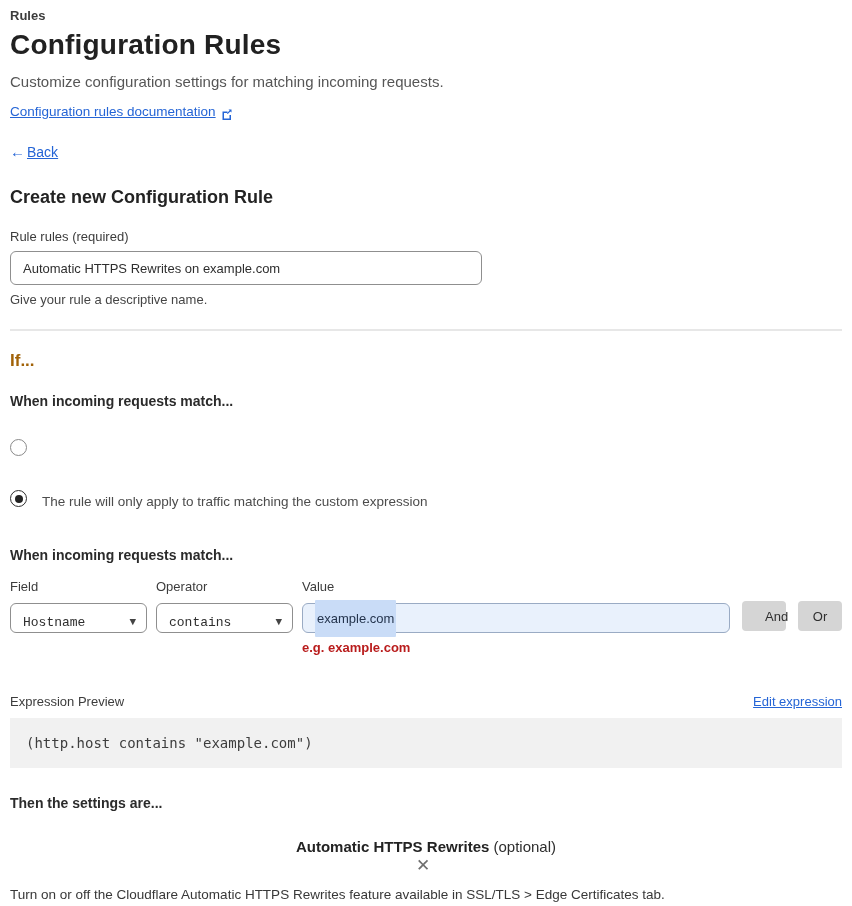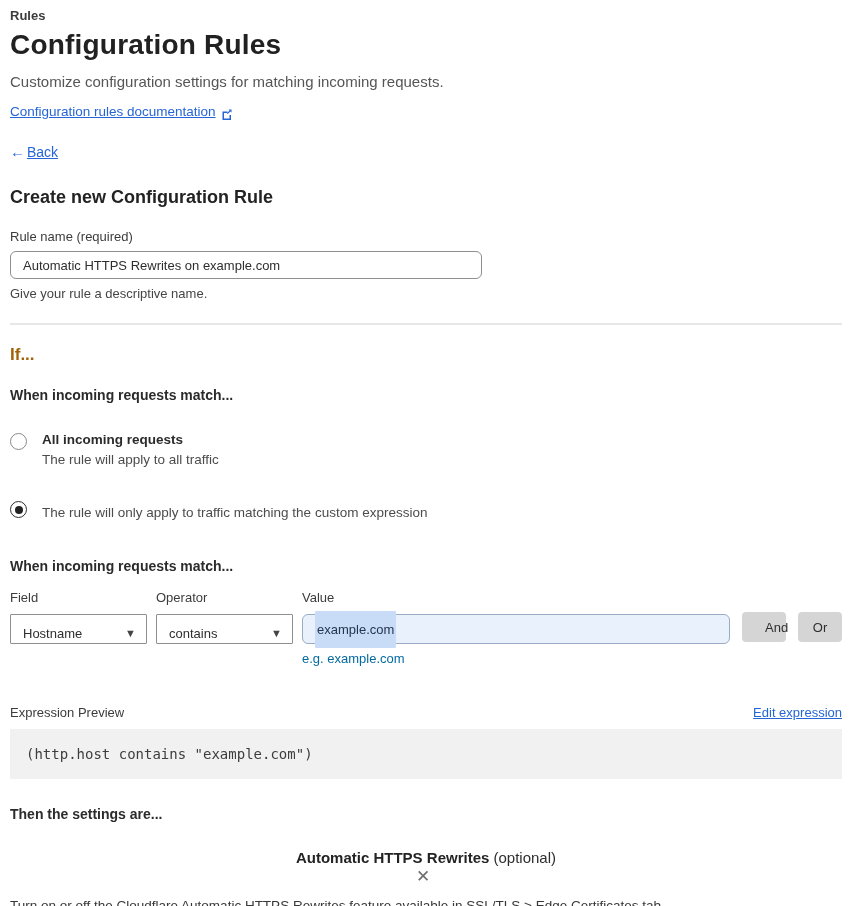--- a/index.html
+++ b/index.html
@@ -60,21 +60,21 @@
     color: #232323;
   }
   .field-label {
     margin-top: 21px;
     font-size: 13px;
     color: #3c3c3c;
   }
   .rule-name-input {
     margin-top: 7px;
     width: 472px;
-    height: 28px;
+    height: 34px;
     border: 1px solid #8f8f8f;
     border-radius: 6px;
     padding: 4px 12px;
     font-size: 13px;
     color: #2e2e2e;
     display: flex;
     align-items: center;
     background: #ffffff;
   }
   .helper-text {
@@ -134,29 +134,30 @@
     display: flex;
     align-items: flex-start;
   }
   .builder-col-label { font-size: 13px; color: #3c3c3c; margin-bottom: 9px; }
   .col-field { width: 137px; margin-right: 9px; }
   .col-operator { width: 137px; margin-right: 9px; }
   .col-value { width: 428px; }
   .select-box {
     height: 30px;
     border: 1px solid #8f8f8f;
-    border-radius: 1px;
+    border-radius: 6px;
     background: #fff;
     display: flex;
     align-items: center;
     justify-content: space-between;
     padding: 8px 10px 0 12px;
     font-size: 13px;
     color: #2e2e2e;
     cursor: pointer;
+    font-family: Liberation Mono, monospace;
   }
   .caret { font-size: 11px; color: #444444; line-height: 1; }
   .value-input {
     height: 30px;
     border: 1px solid #9aabc4;
     border-radius: 6px;
     background: #e9f1fc;
     display: flex;
     align-items: center;
     padding: 0 12px;
@@ -175,21 +176,22 @@
     font-size: 13px;
     color: #2f2f2f;
     cursor: pointer;
   }
   .btn-and { margin-left: 12px; padding-left: 23px; }
   .btn-or  { margin-left: 12px; }
   .value-helper {
     margin-top: 7px;
     margin-left: 292px;
     font-size: 13px;
-    color: #0369a1;
+    color: #b91c1c;
+    font-weight: bold;
   }
 
   .preview-row {
     margin-top: 39px;
     display: flex;
     align-items: center;
     justify-content: space-between;
   }
   .preview-label { font-size: 13px; color: #3c3c3c; }
   .edit-link { font-size: 13px; }
@@ -250,38 +252,34 @@
   </span>
 </div>
 
 <div class="back-row">
   <span class="back-arrow">←</span>
   <a class="link back-link">Back</a>
 </div>
 
 <h2 class="section-title">Create new Configuration Rule</h2>
 
-<div class="field-label">Rule name (required)</div>
+<div class="field-label">Rule rules (required)</div>
 <div class="rule-name-input">
   <span>Automatic HTTPS Rewrites on example.com</span>
 </div>
 <div class="helper-text">Give your rule a descriptive name.</div>
 
 <hr class="divider">
 
 <div class="if-heading">If...</div>
 
 <div class="match-label match-label-1">When incoming requests match...</div>
 
 <div class="radio-option">
   <span class="radio-circle"></span>
-  <div>
-    <div class="radio-title">All incoming requests</div>
-    <div class="radio-desc">The rule will apply to all traffic</div>
-  </div>
 </div>
 
 <div class="radio-option">
   <span class="radio-circle selected"></span>
   <div>
     <div class="radio-desc">The rule will only apply to traffic matching the custom expression</div>
   </div>
 </div>
 
 <div class="match-label match-label-2">When incoming requests match...</div>

